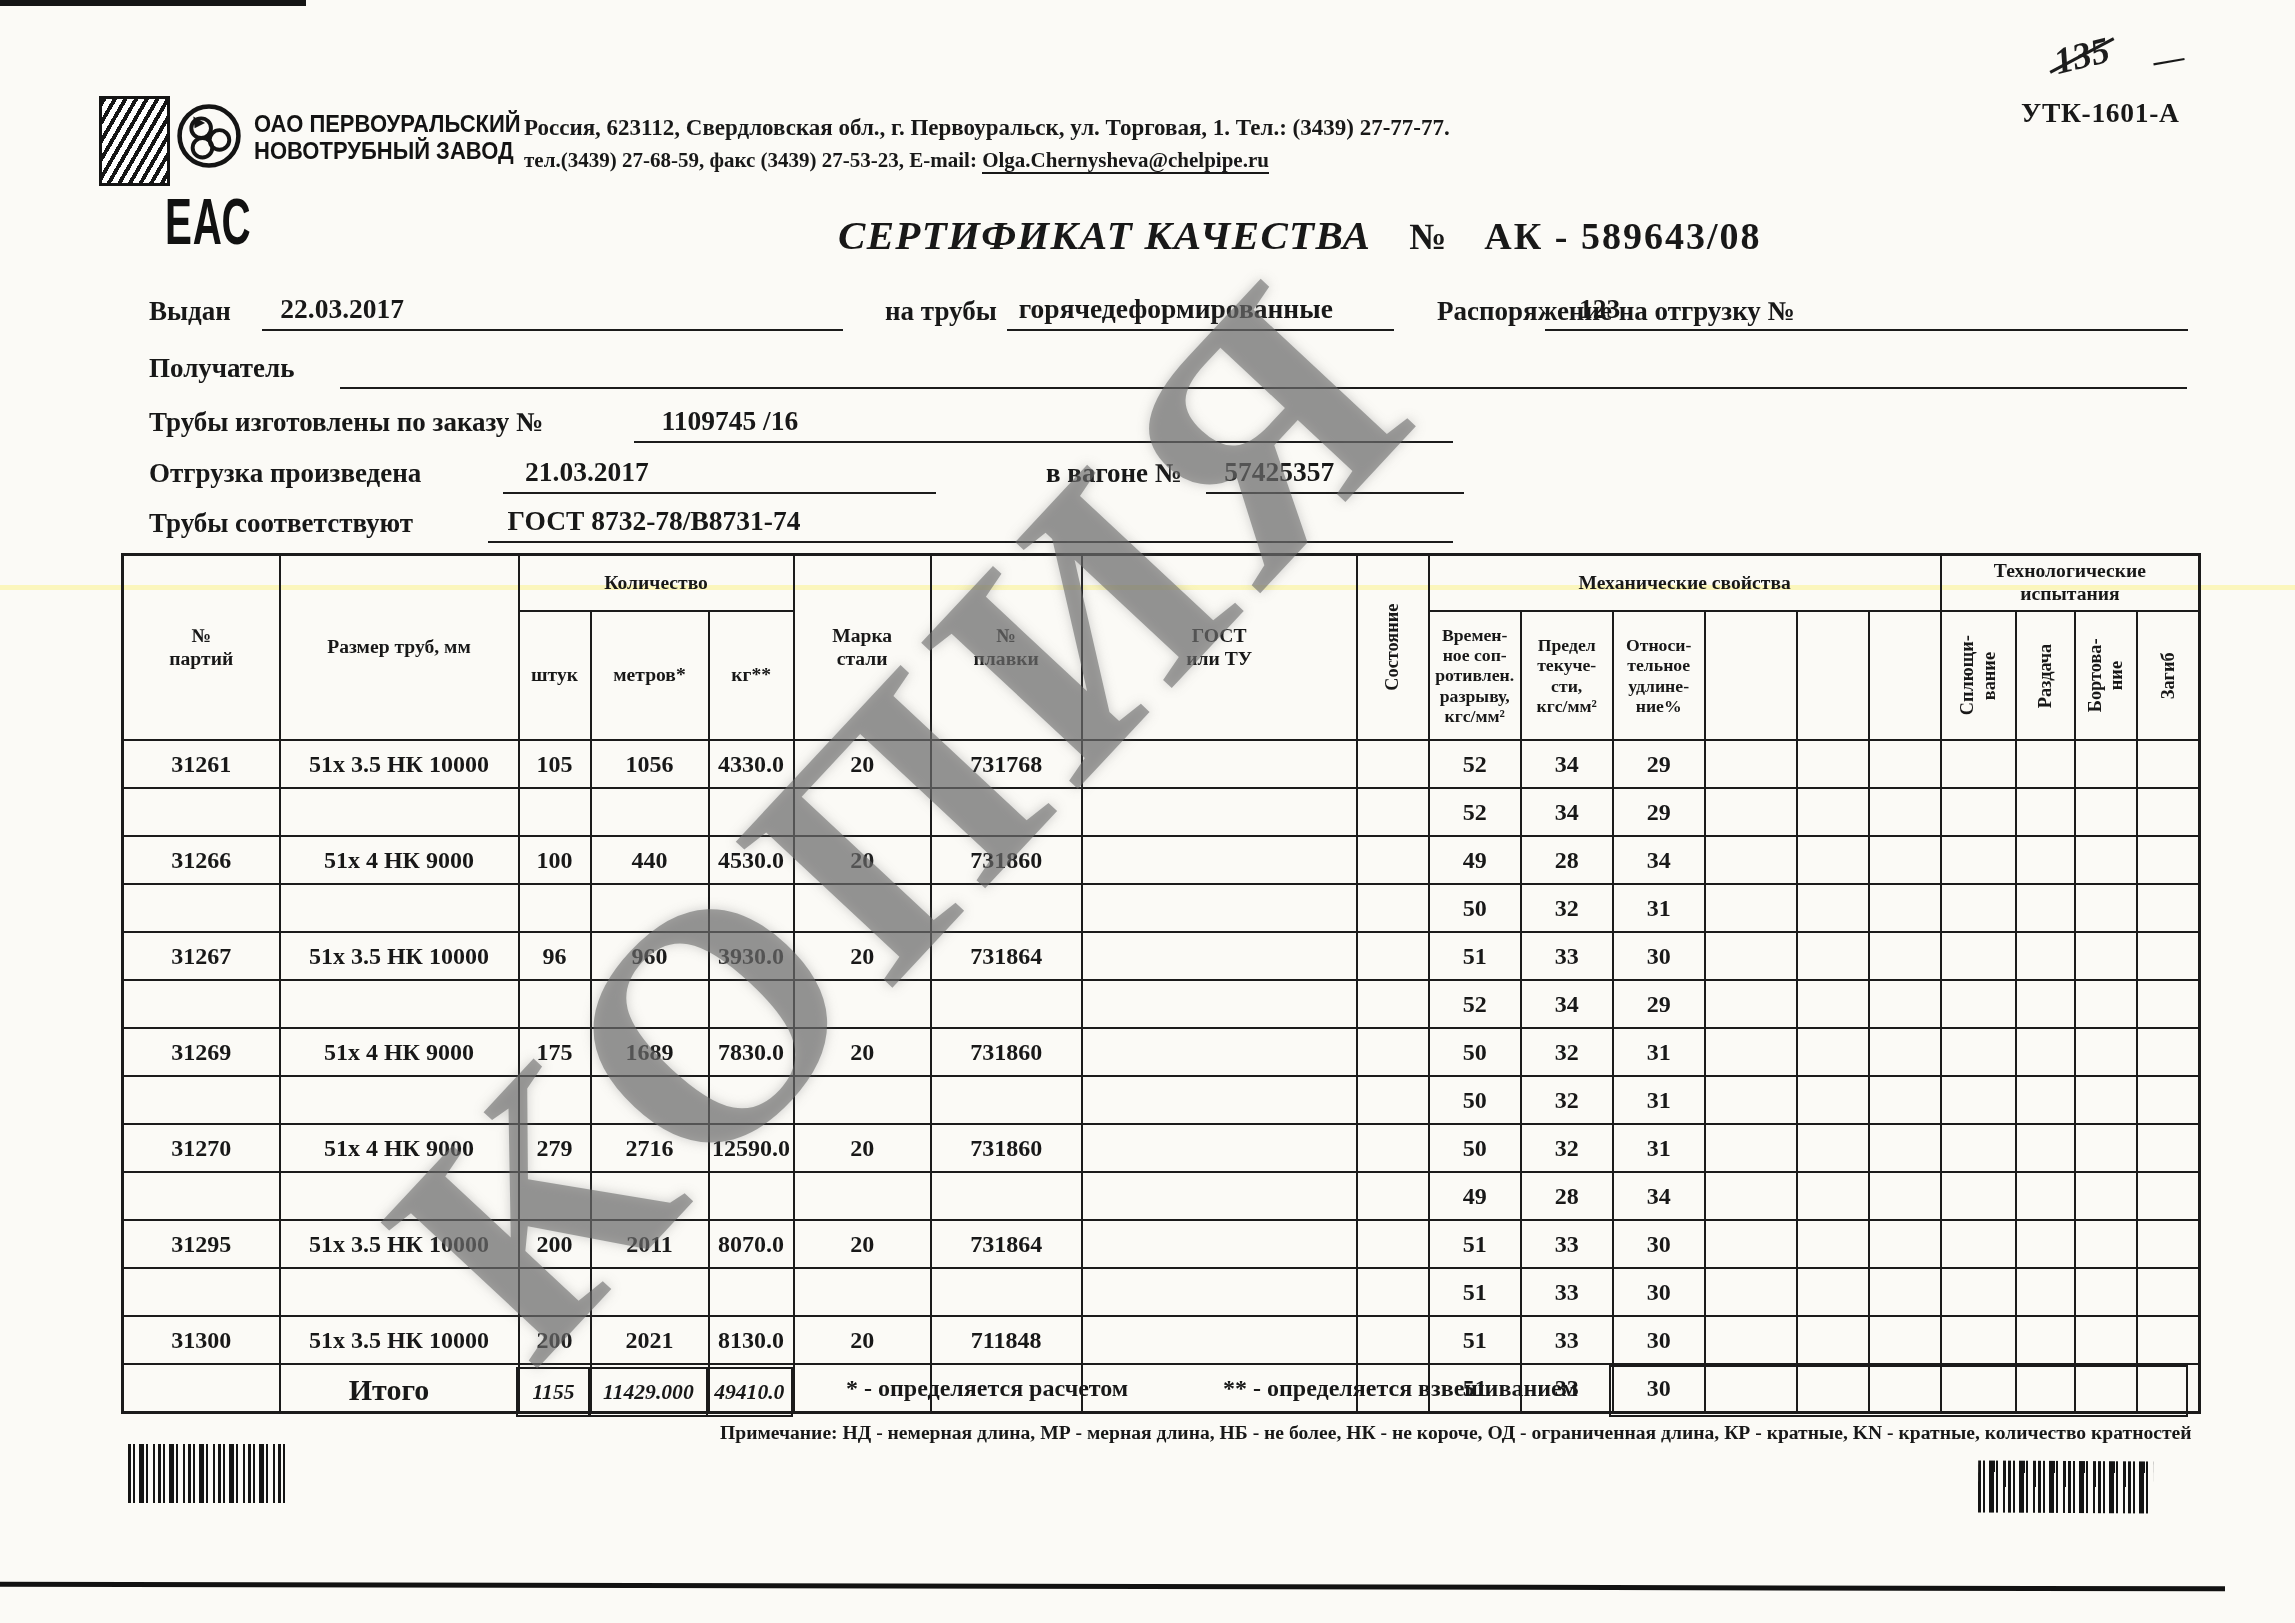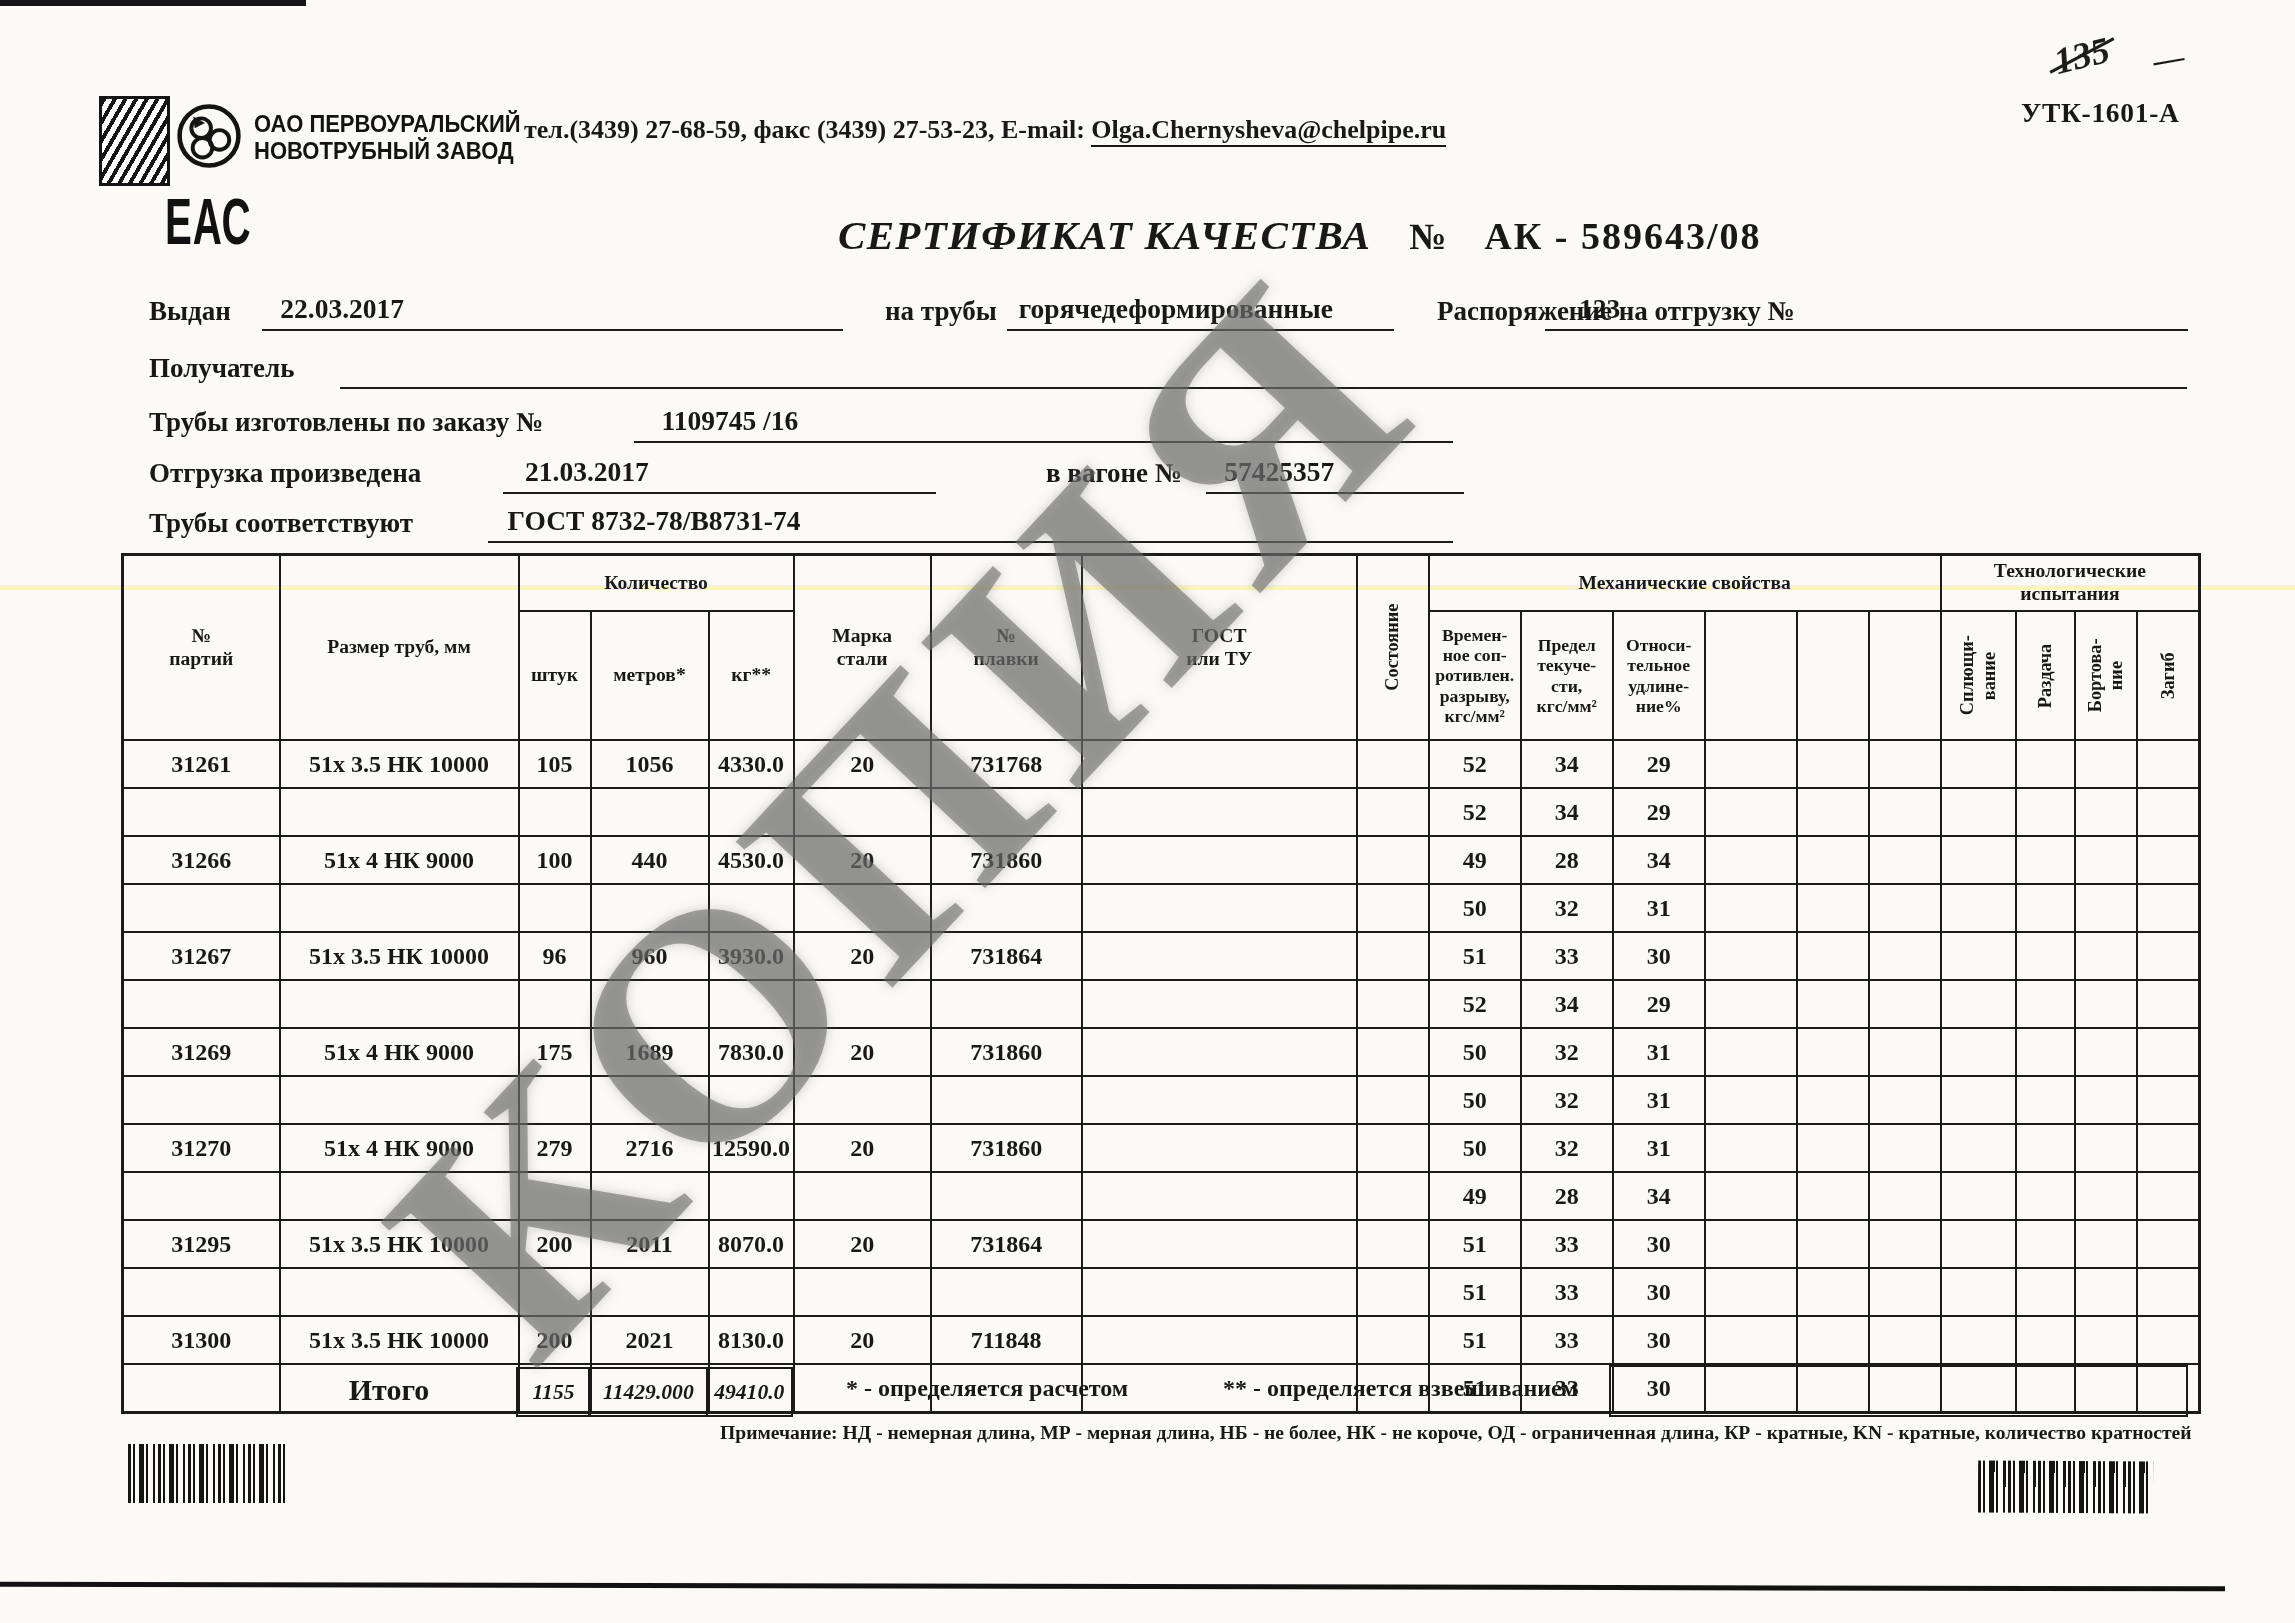--- a/index.html
+++ b/index.html
@@ -15,21 +15,21 @@
   .logo-hatch{position:absolute;left:99px;top:96px;width:71px;height:90px;border:3.3px solid #151515;box-sizing:border-box;
     background:repeating-linear-gradient(120deg,#161616 0 3.9px,#ffffff 3.9px 9.2px);}
   .logo-round{position:absolute;left:175px;top:102px;}
   .company-name{position:absolute;left:254px;top:111px;font-family:"Liberation Sans",sans-serif;
     font-weight:700;font-size:22px;line-height:1.12;letter-spacing:0;color:#131313;transform:scaleY(1.08);transform-origin:top left;}
   .eac{position:absolute;left:165px;top:189px;font-family:"Liberation Sans",sans-serif;font-weight:900;
     font-size:65px;line-height:1;transform:scaleX(0.62);transform-origin:left top;letter-spacing:1.3px;color:#111;}
   .address{position:absolute;left:524px;top:115px;width:1388px;font-weight:700;}
   .address .l1{font-size:23px;margin-bottom:6.5px;}
   .address .l2{font-size:19px;margin-bottom:5.2px;}
-  .address .l3{font-size:26px;}
+  .address .l3{font-size:21px;}
   .address .email{border-bottom:2.6px solid #181818;padding-bottom:0.7px;}
   .hand-mark{position:absolute;left:2054px;top:34px;font-style:italic;font-weight:700;font-size:37px;
     transform:rotate(-14deg);color:#1d1d1d;}
   .hand-mark .strike{position:absolute;left:-7.9px;top:19.6px;width:72px;height:3.3px;background:#1d1d1d;transform:rotate(-14deg);}
   .hand-dash{position:absolute;left:2153px;top:41px;font-weight:700;font-size:31px;transform:rotate(-10deg);}
   .form-code{position:absolute;left:2021px;top:97px;font-weight:700;font-size:27.5px;letter-spacing:0.7px;}
 
   
   .title-row{position:absolute;left:838px;top:211px;display:flex;align-items:baseline;gap:38px;white-space:nowrap;}
   .title-label{font-weight:700;font-style:italic;font-size:41px;letter-spacing:1.3px;}
@@ -97,20 +97,21 @@
     <circle cx="68" cy="58" r="15" fill="none" stroke="#141414" stroke-width="6"></circle>
     <path d="M28 22 L46 32 L30 40 Z" fill="#141414"></path>
   </svg>
   <div class="company-name">
     <div>ОАО ПЕРВОУРАЛЬСКИЙ</div>
     <div>НОВОТРУБНЫЙ ЗАВОД</div>
   </div>
   <div class="eac">ЕАС</div>
 
   <div class="address">
+    <div class="l1">Россия, 623112, Свердловская обл., г. Первоуральск, ул. Торговая, 1. Тел.: (3439) 27-77-77.</div>
     <div class="l3"><span>тел.(3439) 27-68-59, факс (3439) 27-53-23,  E-mail: </span><span class="email">Olga.Chernysheva@chelpipe.ru</span></div>
   </div>
 
   <div class="hand-mark"><span>135</span><span class="strike"></span></div>
   <div class="hand-dash">—</div>
   <div class="form-code">УТК-1601-А</div>
 
   <div class="title-row">
     <span class="title-label">СЕРТИФИКАТ КАЧЕСТВА</span>
     <span class="title-no">№</span>

